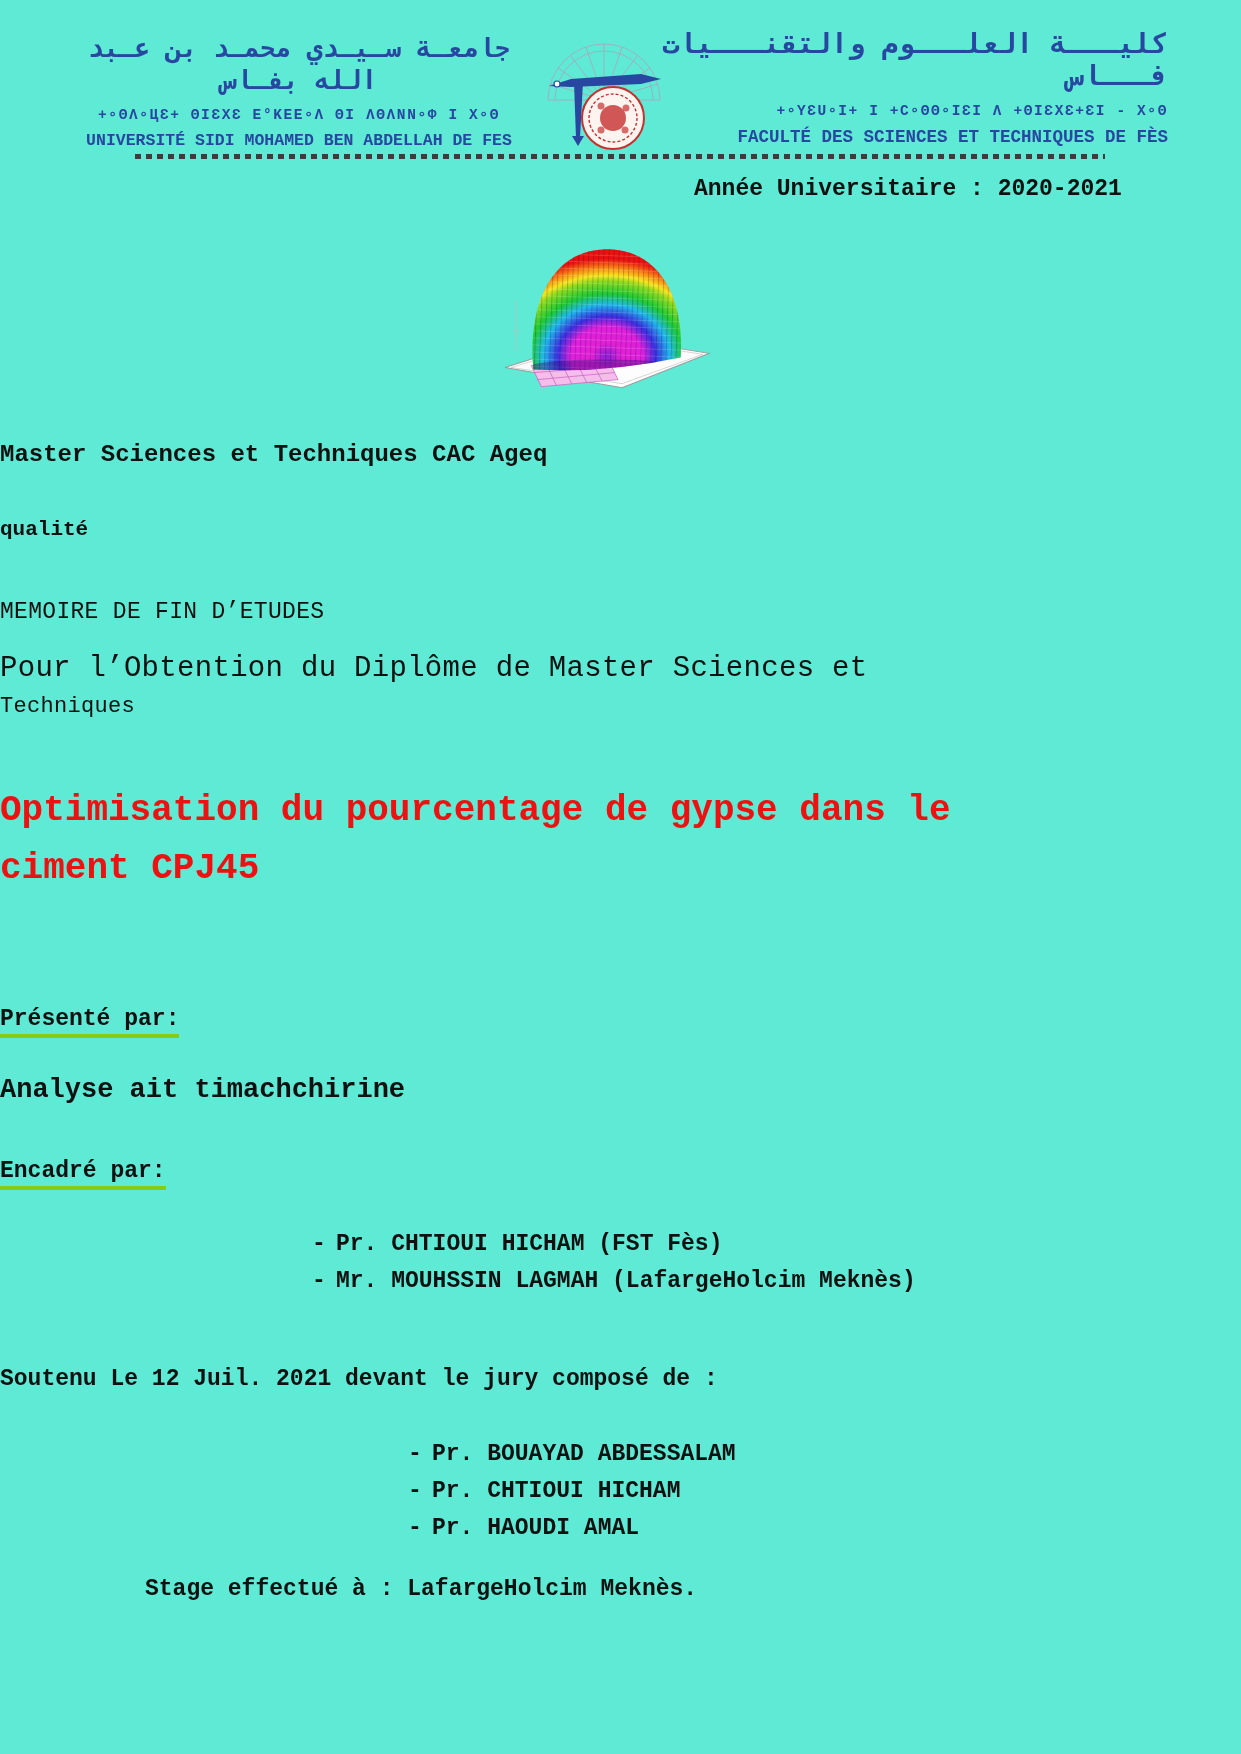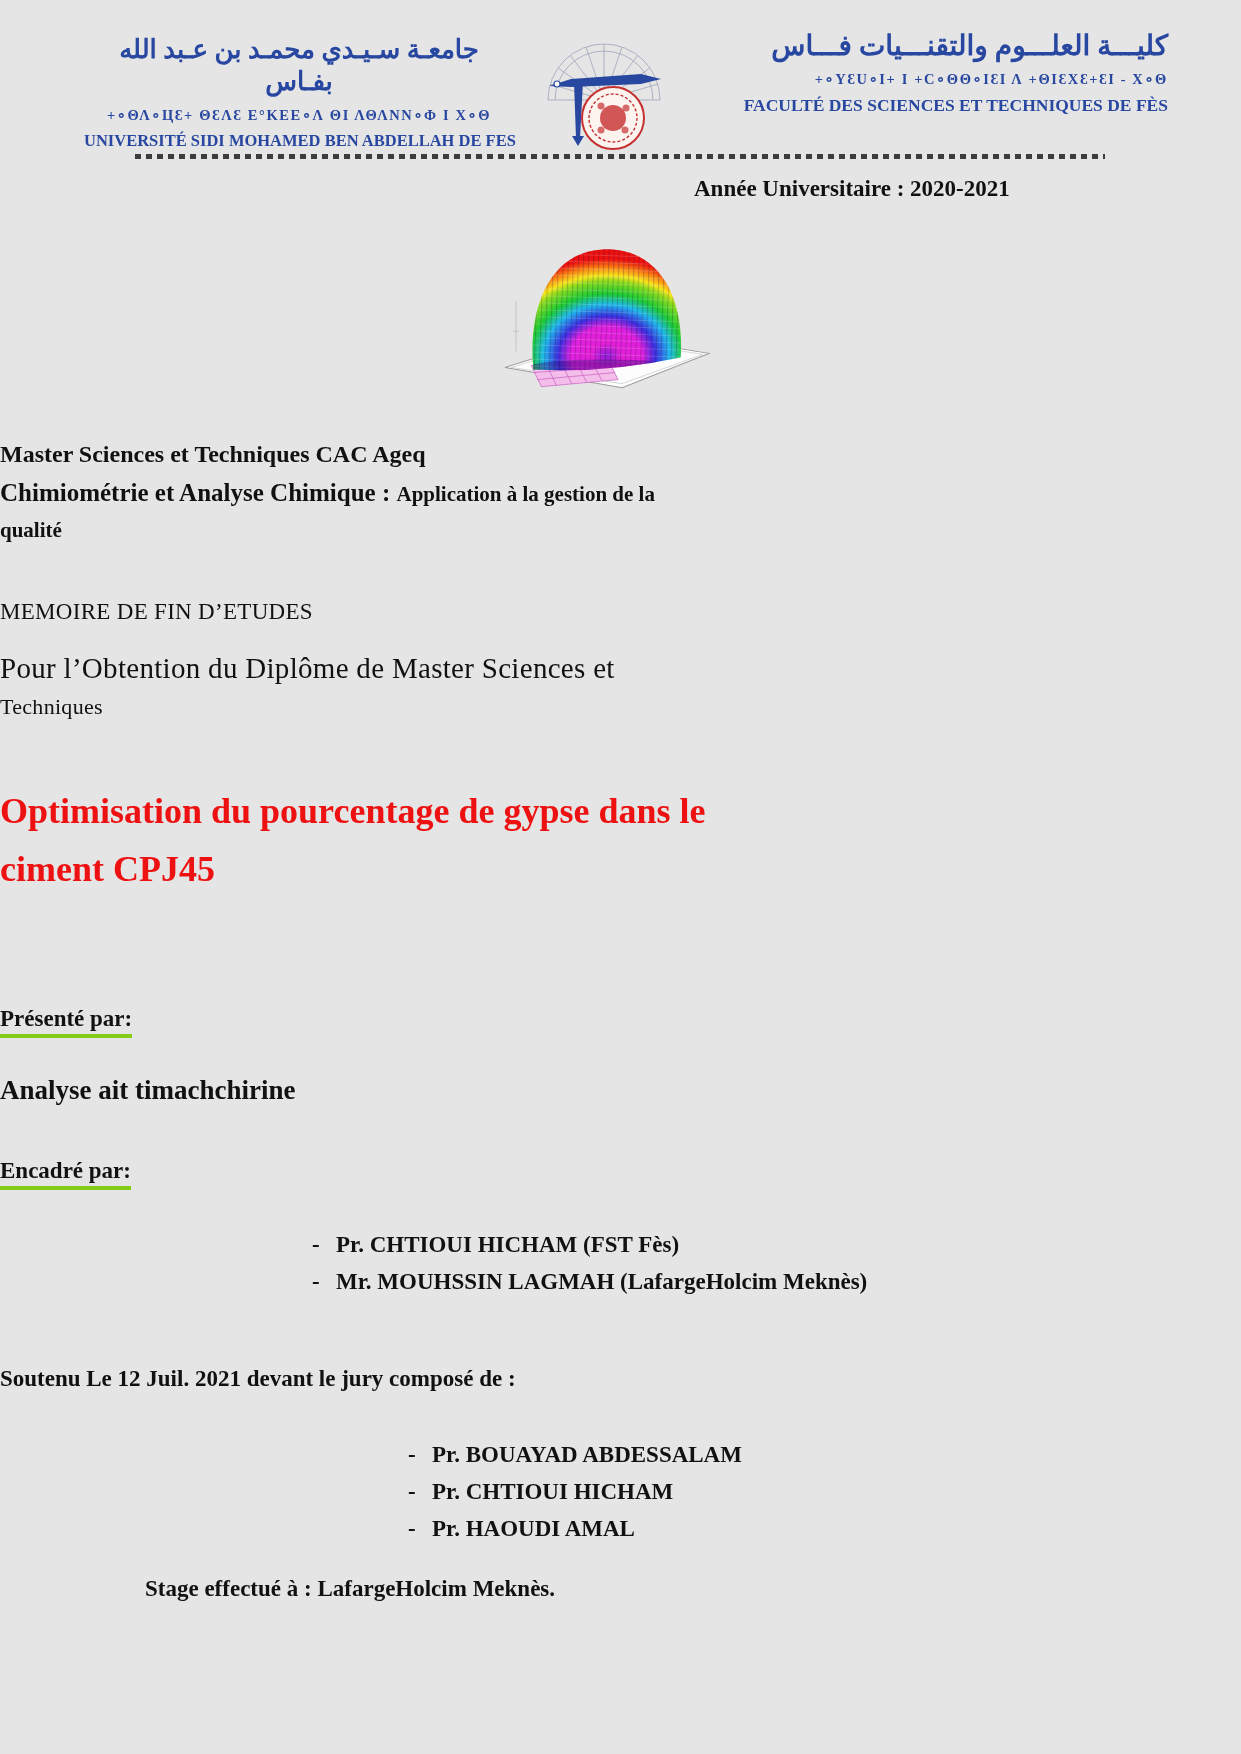--- a/index.html
+++ b/index.html
@@ -1,18 +1,18 @@
 <!DOCTYPE html>
 <html><head>
 <meta charset="utf-8">
 <style>
   html,body{margin:0;padding:0;background:#9a9a9a;}
   .page{
-    position:relative;width:1241px;height:1754px;margin:0 auto;background:#e5e5e5;
-    overflow:hidden;font-family:Liberation Serif, serif;color:#111;
+    position:relative;width:1241px;height:1754px;margin:0 auto;background:#5eead4;
+    overflow:hidden;font-family:Liberation Mono, monospace;color:#111;
   }
   
   .hdr-block{position:absolute;text-align:center;color:#2847A0;}
   .hdr-left{left:84px;top:34px;width:430px;}
   .hdr-right{left:648px;top:30px;width:520px;text-align:right;}
   .ar{font-weight:700;font-size:26px;line-height:32px;direction:rtl;}
   .hdr-right .ar{font-size:28px;}
   .tif{font-weight:700;font-size:14.5px;letter-spacing:1.6px;line-height:22px;margin-top:6px;white-space:nowrap;}
   .lat{font-weight:700;font-size:16.5px;line-height:22px;margin-top:4px;white-space:nowrap;}
   .hdr-right .lat{font-size:17.5px;}
@@ -49,21 +49,21 @@
   .soutenu{top:1366px;font-size:23px;font-weight:700;}
   .stage{position:absolute;left:145px;top:1576px;font-size:23px;font-weight:700;white-space:nowrap;}
 </style>
 </head>
 <body>
 
 <div class="page">
 
   <div class="hdr-block hdr-left">
     <div class="ar">جامعـة سـيـدي محمـد بن عـبد الله بفـاس</div>
-    <div class="tif">+∘ΘΛ∘ЦƐ+ ΘƐΛƐ Ε°ΚΕΕ∘Λ ΘΙ ΛΘΛΝΝ∘Φ Ι Χ∘Θ</div>
+    <div class="tif">+∘ΘΛ∘ЦƐ+ ΘΙƐΧƐ Ε°ΚΕΕ∘Λ ΘΙ ΛΘΛΝΝ∘Φ Ι Χ∘Θ</div>
     <div class="lat">UNIVERSITÉ SIDI MOHAMED BEN ABDELLAH DE FES</div>
   </div>
 
   <div class="hdr-block hdr-right">
     <div class="ar">كليـــة العلـــوم والتقنـــيات فـــاس</div>
     <div class="tif">+∘ΥƐU∘Ι+ Ι +C∘ΘΘ∘ΙƐΙ Λ +ΘΙƐΧƐ+ƐΙ - Χ∘Θ</div>
     <div class="lat">FACULTÉ DES SCIENCES ET TECHNIQUES DE FÈS</div>
   </div>
 
   <div class="dashes"></div>
@@ -147,21 +147,20 @@
     <line x1="10" y1="92" x2="16" y2="92" stroke="#bdbdbd" stroke-width="0.8"></line>
 
     <path d="M30,130 C24,62 50,14 98,11 C150,8 180,52 176,118 Q100,134 30,130 Z" fill="url(#dome)"></path>
     <g clip-path="url(#domeclip)">
       <rect x="0" y="0" width="210" height="152" fill="url(#mesh)"></rect>
       <ellipse cx="100" cy="129" rx="78" ry="9" fill="rgba(55,10,120,0.40)"></ellipse>
     </g>
   </svg>
 
   <div class="cline master">Master Sciences et Techniques CAC Ageq</div>
-  <div class="cline chimio"><span>Chimiométrie et Analyse Chimique : </span><span class="rest">Application à la gestion de la</span></div>
   <div class="cline qualite">qualité</div>
 
   <div class="cline mem1">MEMOIRE DE FIN D’ETUDES</div>
   <div class="cline mem2">Pour l’Obtention du Diplôme de Master Sciences et</div>
   <div class="cline mem3">Techniques</div>
 
   <div class="cline red1">Optimisation du pourcentage de gypse dans le</div>
   <div class="cline red2">ciment CPJ45</div>
 
   <div class="cline presente"><span class="uline">Présenté par:</span></div>

